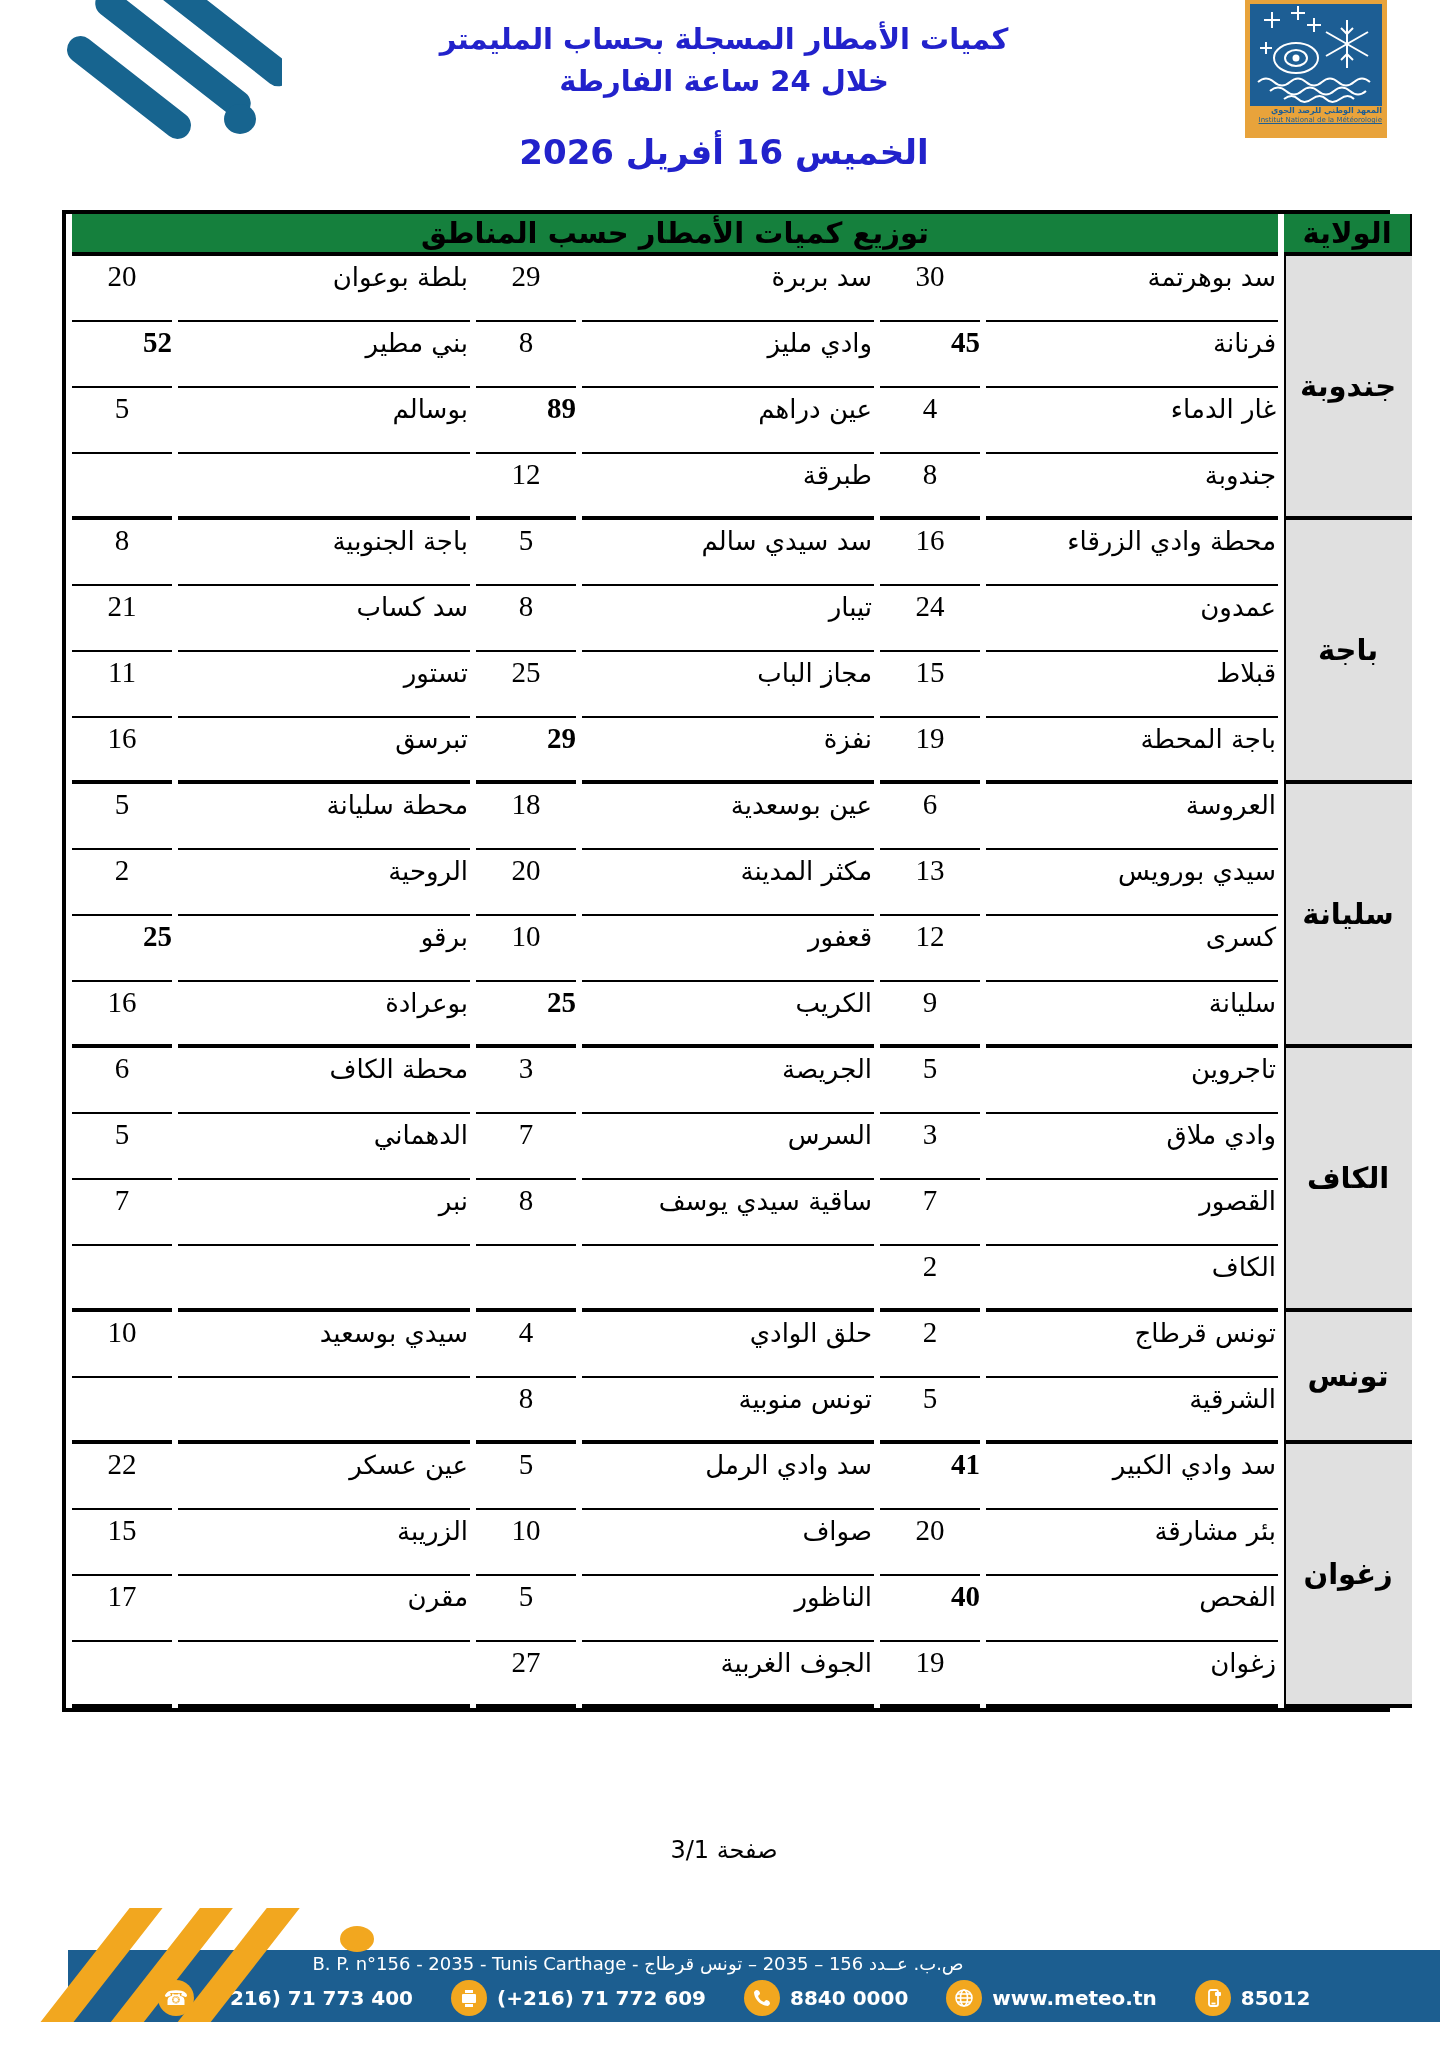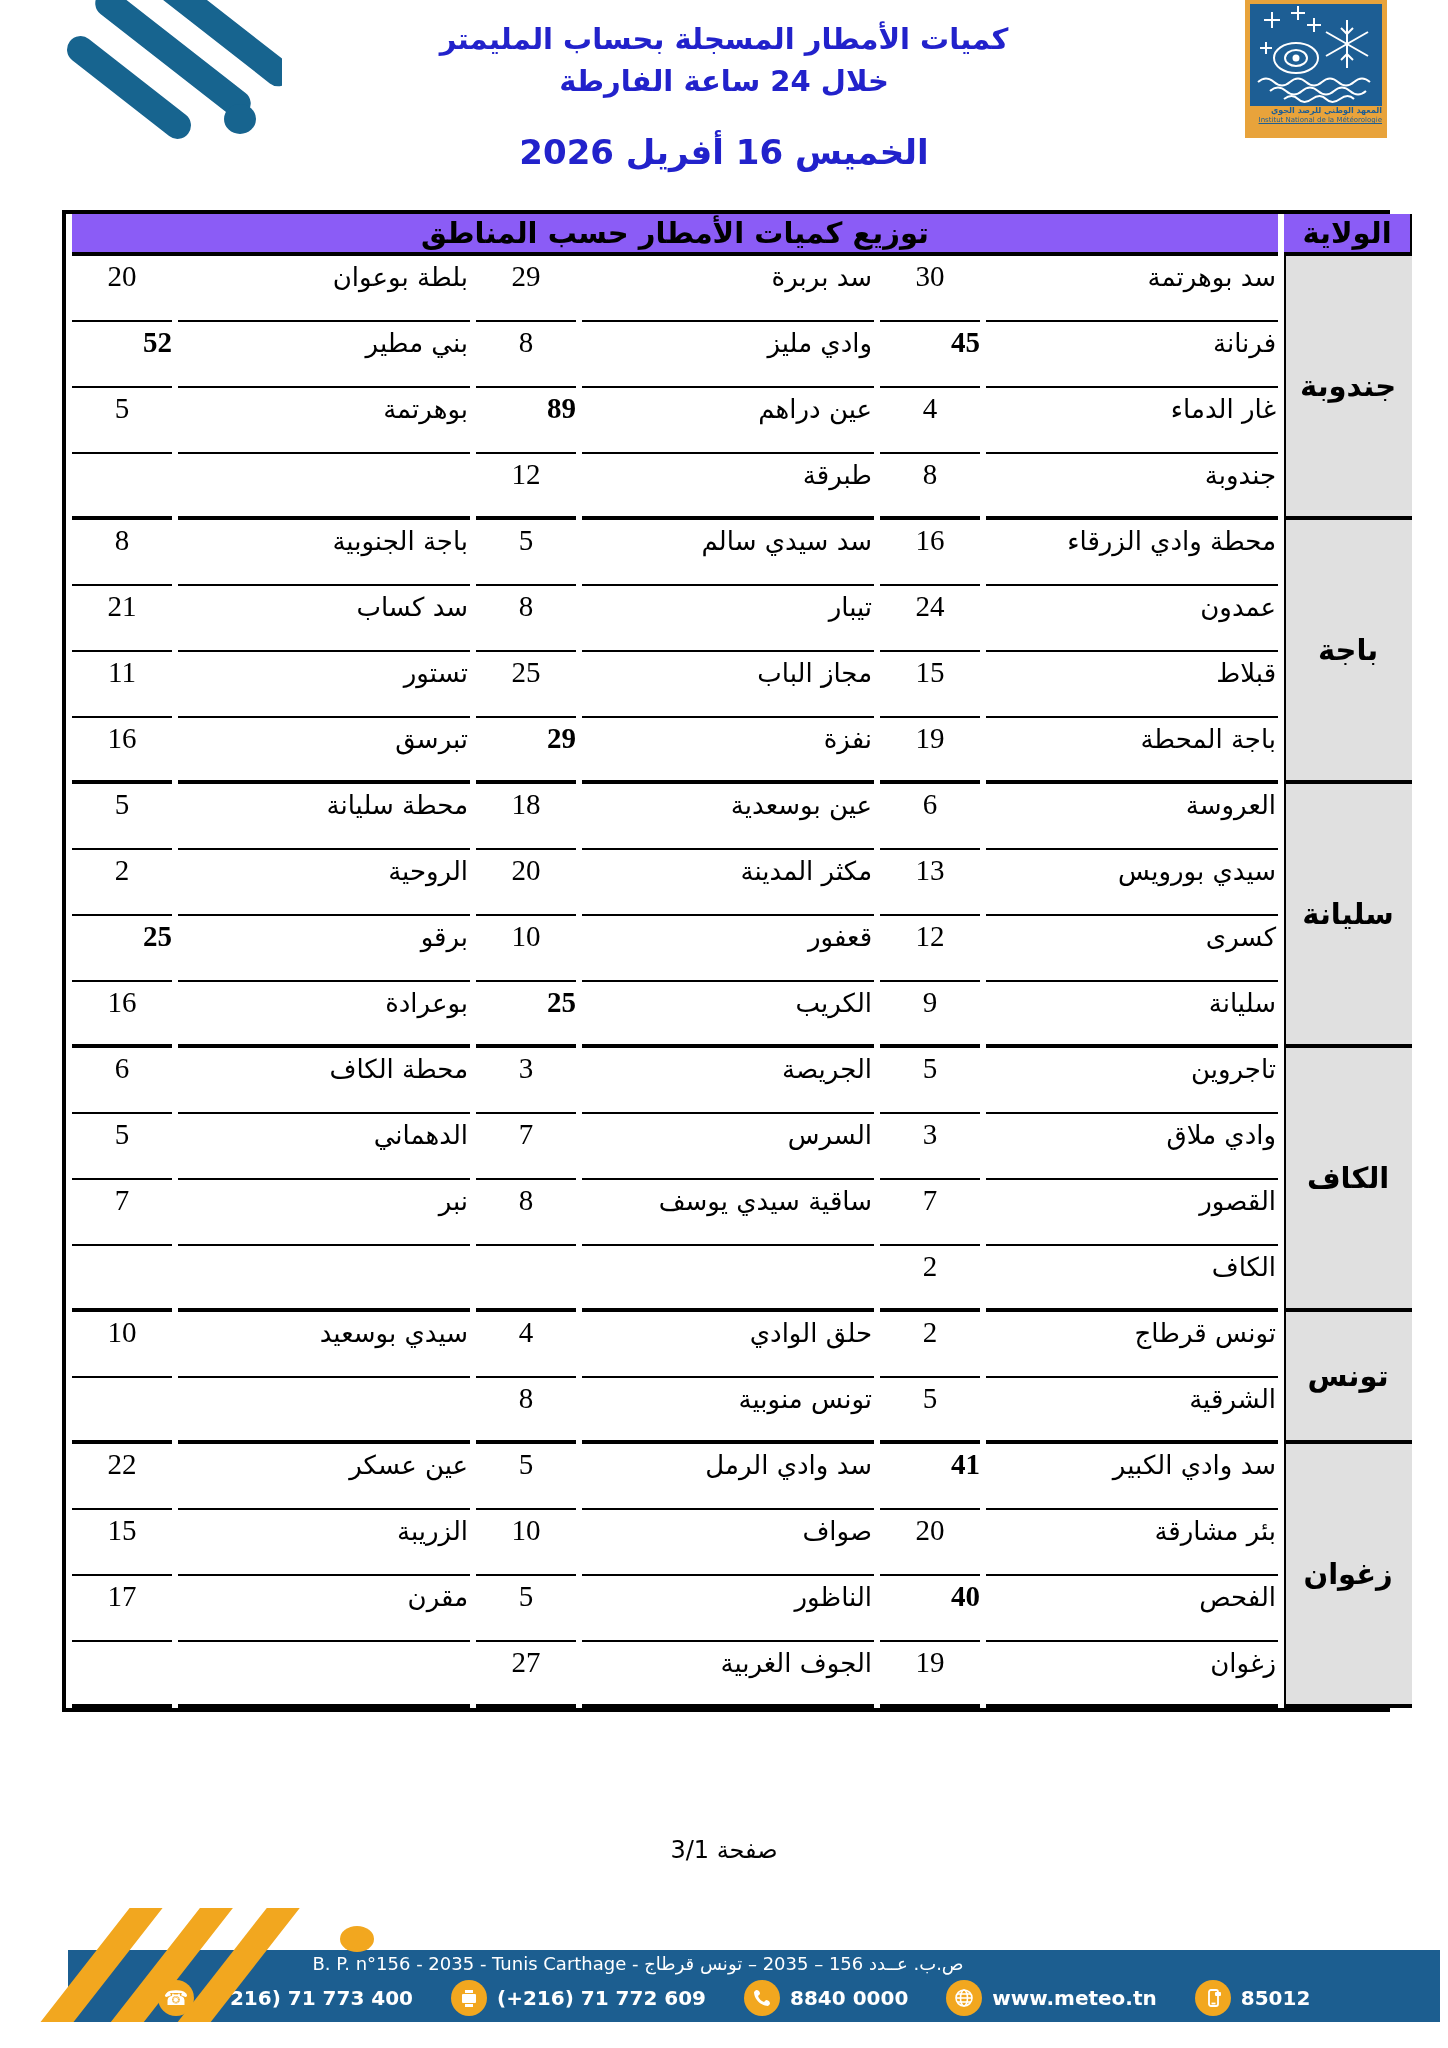--- a/index.html
+++ b/index.html
@@ -24,21 +24,21 @@
   
   .inm { position:absolute; left:1245px; top:0; width:142px; height:138px; background:#E8A33B; padding:4px 5px 0 5px; }
   .inm-blue { width:132px; height:102px; background:#1D5E94; position:relative; }
   .inm-cap { width:132px; height:30px; text-align:right; padding-top:0; }
   .inm-cap .ar { font-size:8px; color:#1D5E94; line-height:10px; font-weight:bold; }
   .inm-cap .fr { font-size:7px; color:#1D5E94; line-height:9px;text-decoration:underline; }
 
   
   .table-wrap { position:absolute; left:62px; top:210px; width:1328px; border:4px solid #000; background:#fff; }
   table.rain { width:100%; border-collapse:separate; border-spacing:6px 0; direction:rtl; table-layout:fixed; }
-  table.rain thead th { background:#8b5cf6; height:42px; border-bottom:4px solid #000;
+  table.rain thead th { background:#15803d; height:42px; border-bottom:4px solid #000;
       font-size:29px; font-weight:bold; text-align:center; vertical-align:middle; }
   th.wilaya-head { border-right:2px solid #000; }
   td.station-cell { font-size:26px; text-align:right; vertical-align:top; padding:6px 2px 0 0; }
   td.value-cell   { font-family:"Liberation Serif", serif; font-size:29px; text-align:center;
                     vertical-align:top; padding-top:4px; }
   td.value-cell.bold { font-weight:bold;text-align:right; }
   td.wilaya-cell  { background:#E0E0E0; font-size:29px; font-weight:bold; text-align:center;
                     vertical-align:middle; border-right:0; border-left:0;
                     border-bottom:4px solid #000; box-shadow:inset 2px 0 0 #000; }
   tbody tr { height:66px; }
@@ -159,21 +159,21 @@
             <td class="station-cell">وادي مليز</td>
             <td class="value-cell">8</td>
             <td class="station-cell">بني مطير</td>
             <td class="value-cell bold">52</td>
           </tr>
           <tr>
             <td class="station-cell">غار الدماء</td>
             <td class="value-cell">4</td>
             <td class="station-cell">عين دراهم</td>
             <td class="value-cell bold">89</td>
-            <td class="station-cell">بوهرتمة</td>
+            <td class="station-cell">بوسالم</td>
             <td class="value-cell">5</td>
           </tr>
           <tr class="group-end">
             <td class="station-cell">جندوبة</td>
             <td class="value-cell">8</td>
             <td class="station-cell">طبرقة</td>
             <td class="value-cell">12</td>
             <td class="station-cell"></td>
             <td class="value-cell"></td>
           </tr>

